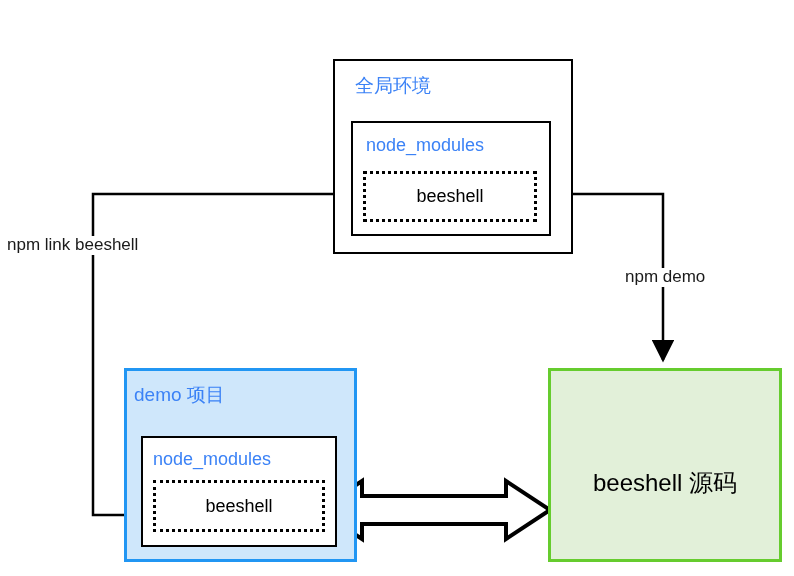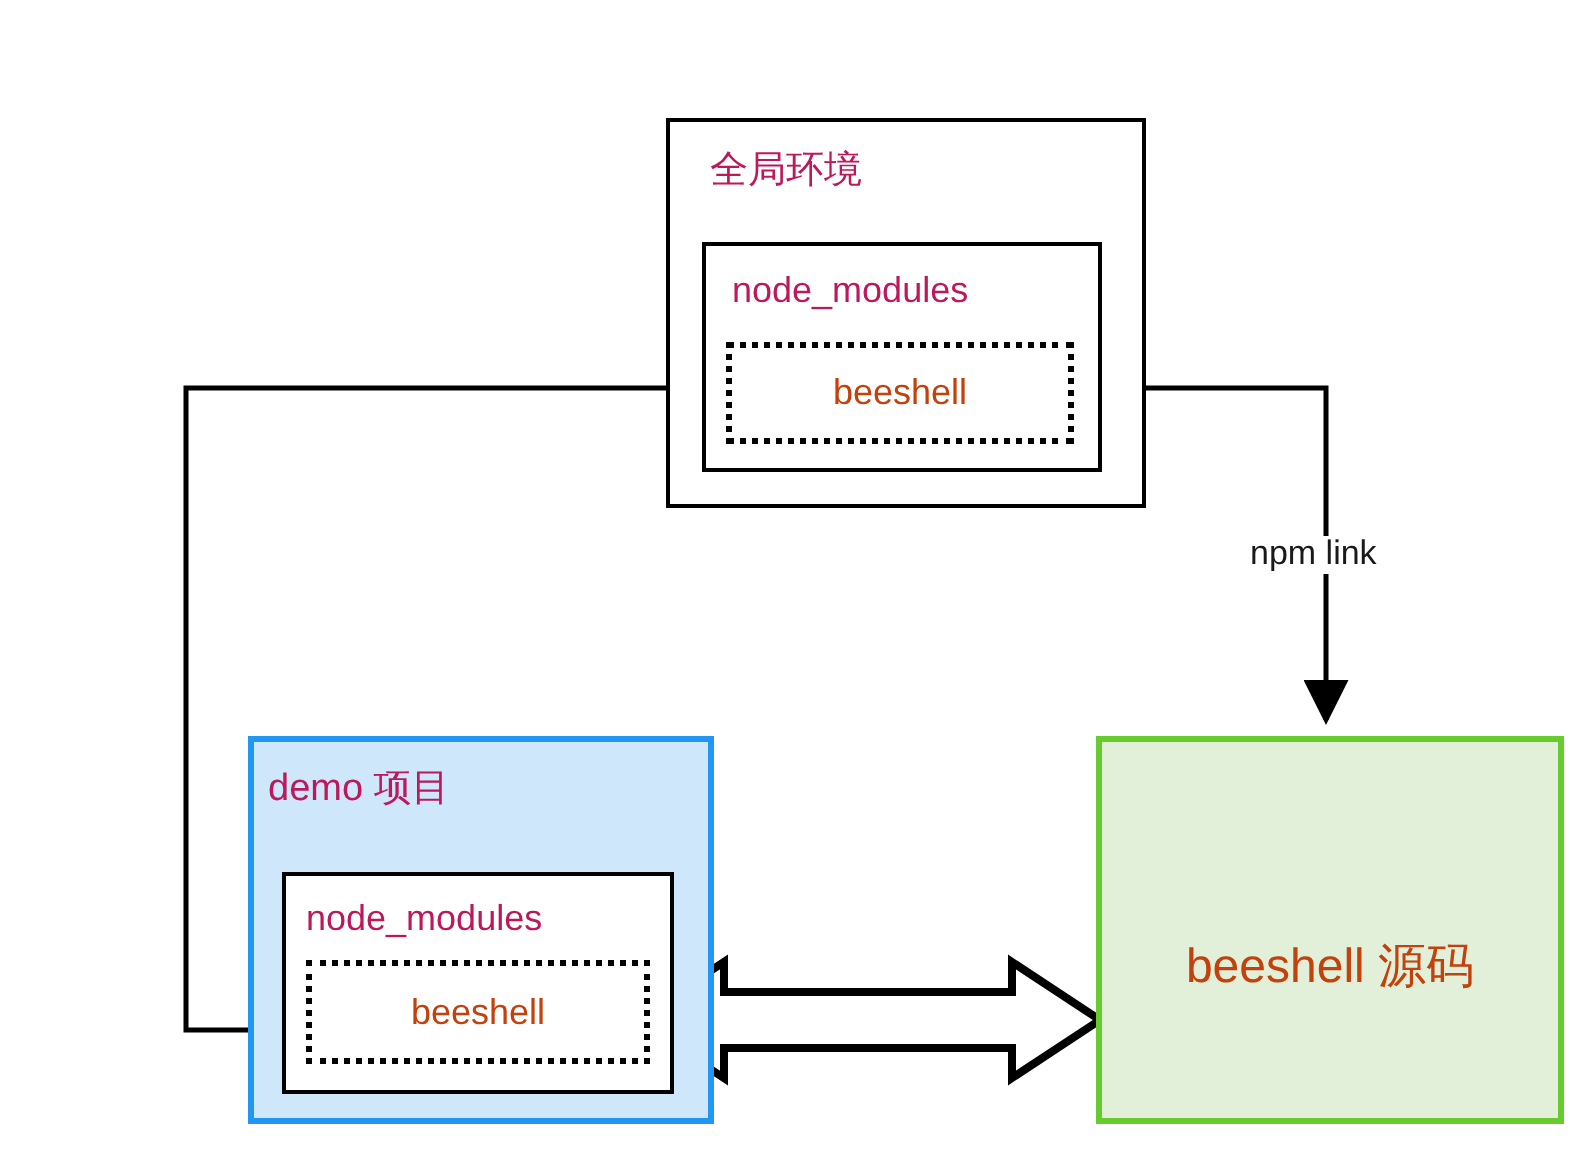--- a/index.html
+++ b/index.html
@@ -80,35 +80,35 @@
     left: 548px;
     top: 368px;
     width: 234px;
     height: 194px;
     border: 3px solid #66cc2e;
     background: #e2f0d9;
   }
   .label-tl {
     position: absolute;
     font-size: 19px;
-    color: #be185d;
+    color: #3b82f6;
     white-space: nowrap;
     line-height: 1;
   }
   .lbl-global-title { left: 355px; top: 76px; }
   .lbl-nm-global { left: 366px; top: 136px; font-size: 18px; }
   .lbl-demo-title { left: 134px; top: 385px; }
   .lbl-nm-demo { left: 153px; top: 450px; font-size: 18px; }
   .center-text {
     position: absolute;
     display: flex;
     align-items: center;
     justify-content: center;
     font-size: 18px;
-    color: #c2410c;
+    color: #000000;
     white-space: nowrap;
   }
   .bee-global-text {
     left: 363px; top: 171px; width: 174px; height: 51px;
   }
   .bee-demo-text {
     left: 153px; top: 480px; width: 172px; height: 52px;
   }
   .src-text {
     left: 548px; top: 368px; width: 234px; height: 230px;
@@ -159,15 +159,16 @@
 
   <div class="box box-nm-demo"></div>
   <div class="label-tl lbl-nm-demo">node_modules</div>
 
   <div class="box box-bee-demo"></div>
   <div class="center-text bee-demo-text">beeshell</div>
 
   <div class="box box-src"></div>
   <div class="center-text src-text">beeshell 源码</div>
 
-  <div class="edge-label lbl-npm-link">npm link</div>
+  <div class="edge-label lbl-npm-link-bee">npm link beeshell</div>
+  <div class="edge-label lbl-npm-link">npm demo</div>
 
 </div>
 
 </body></html>

